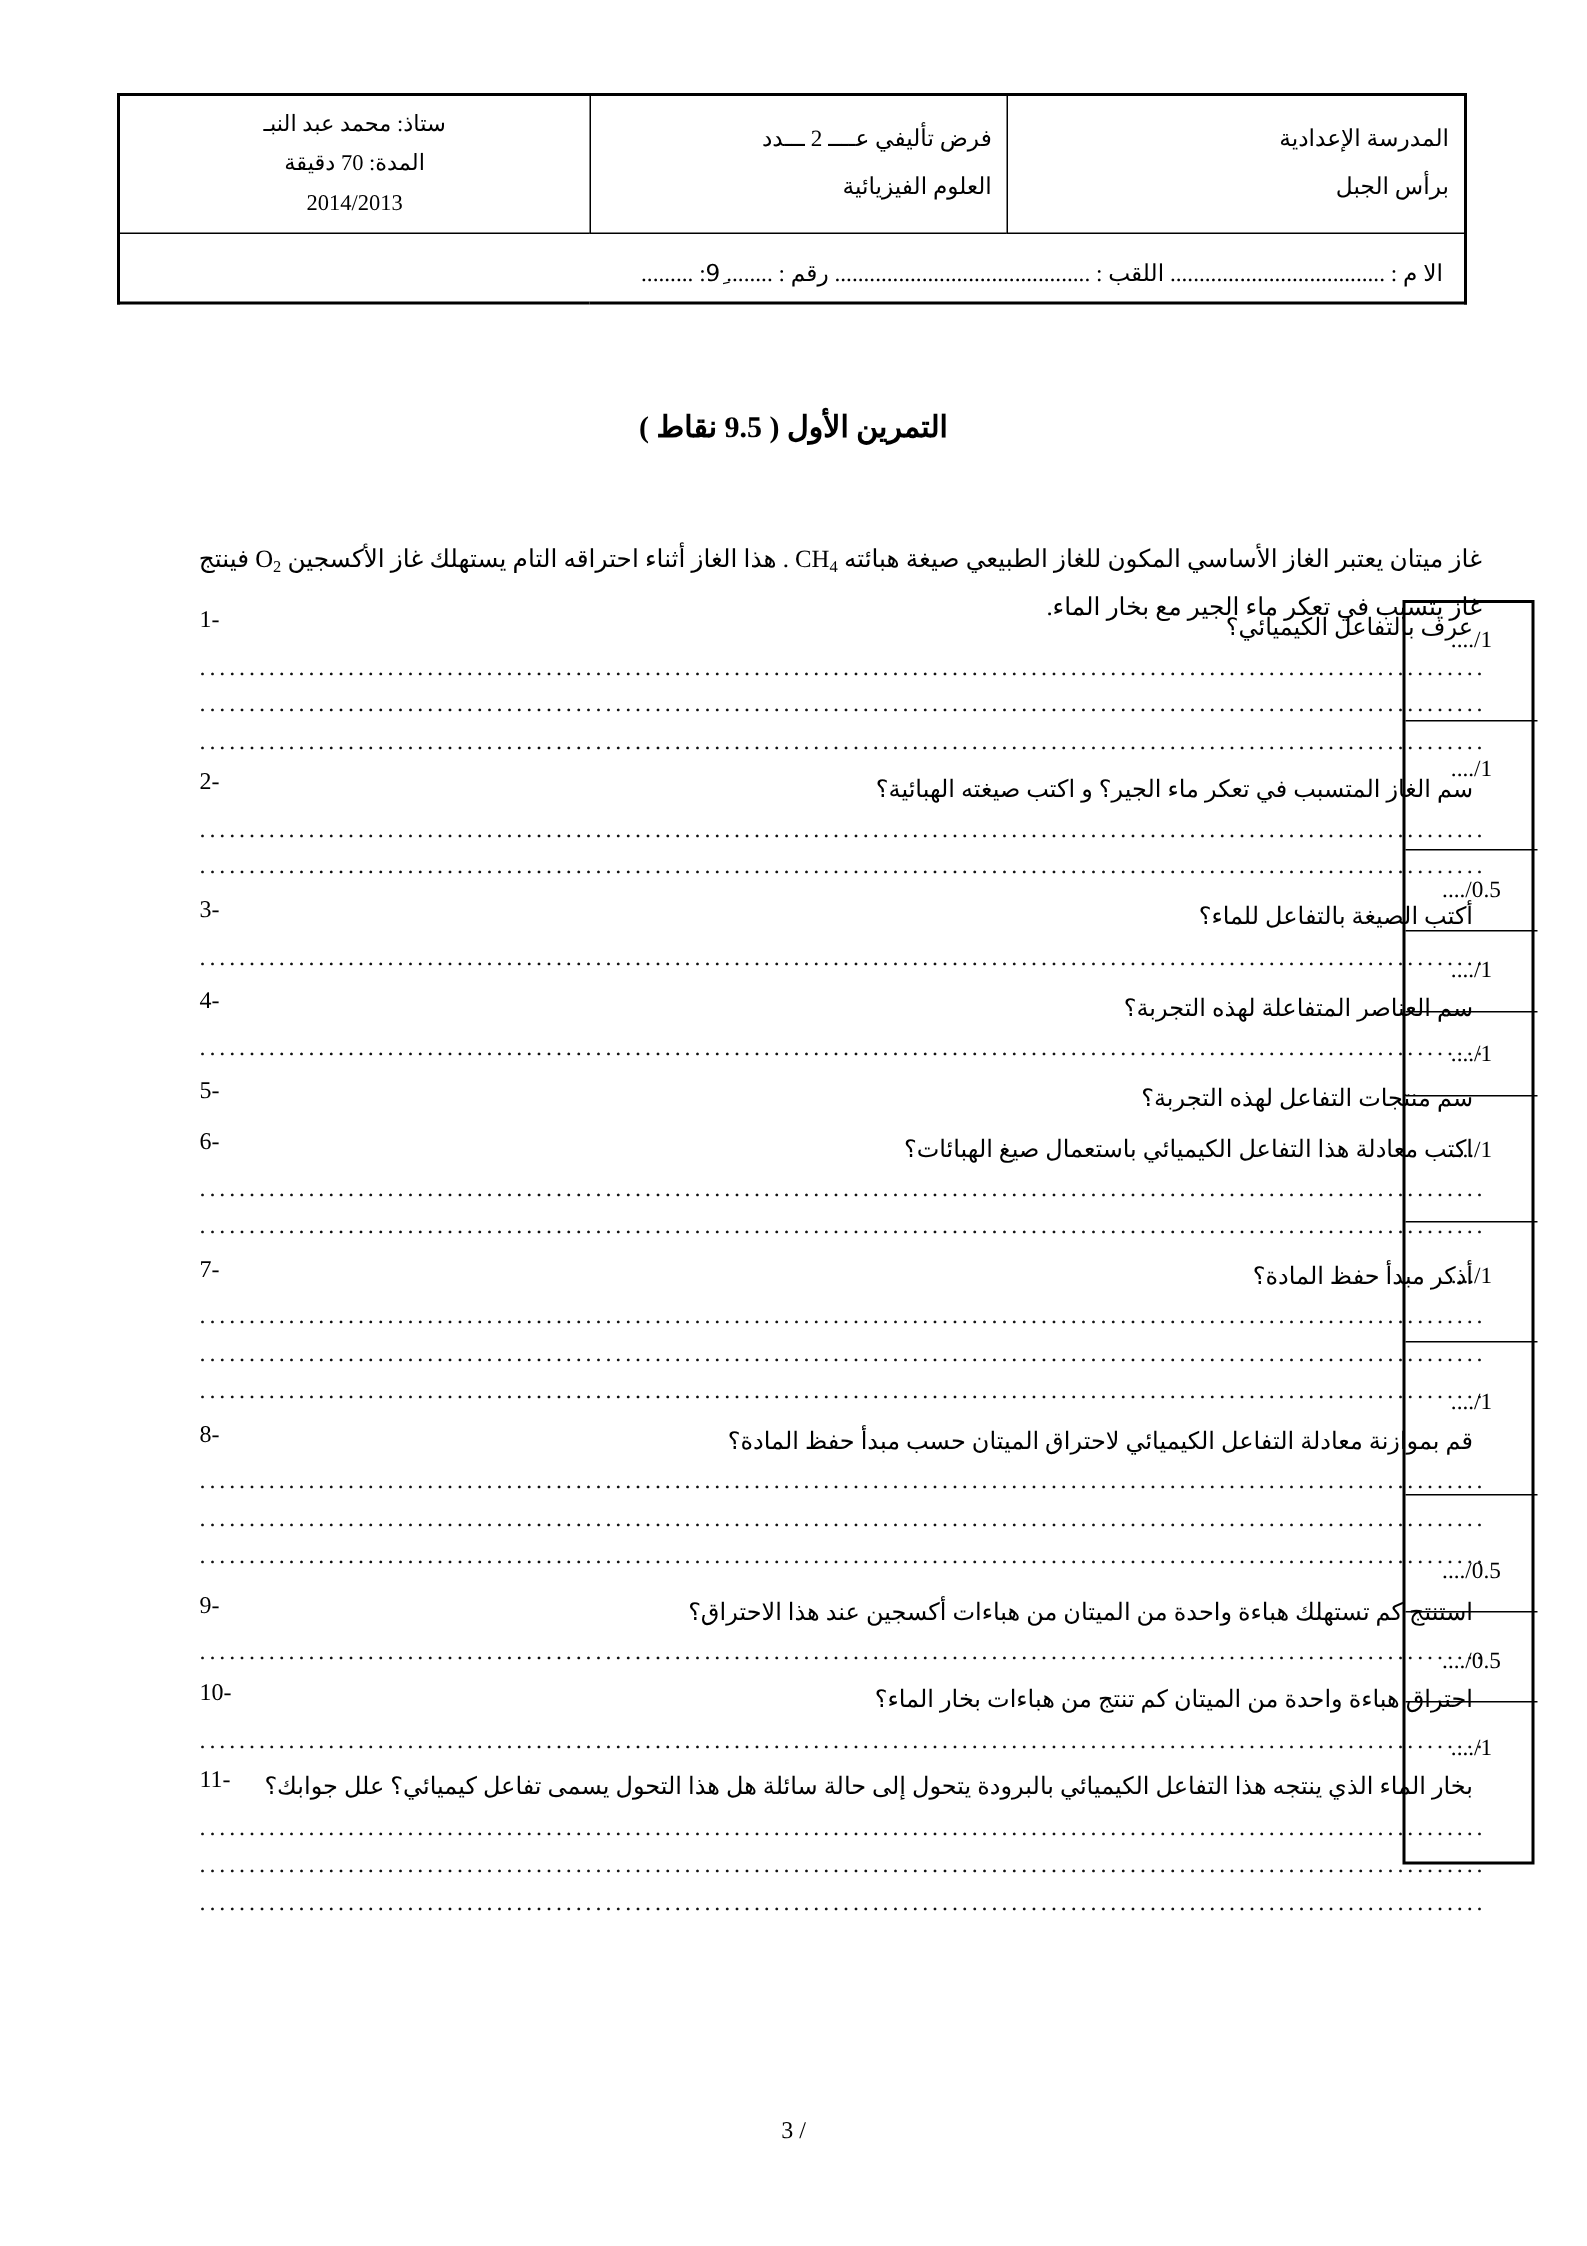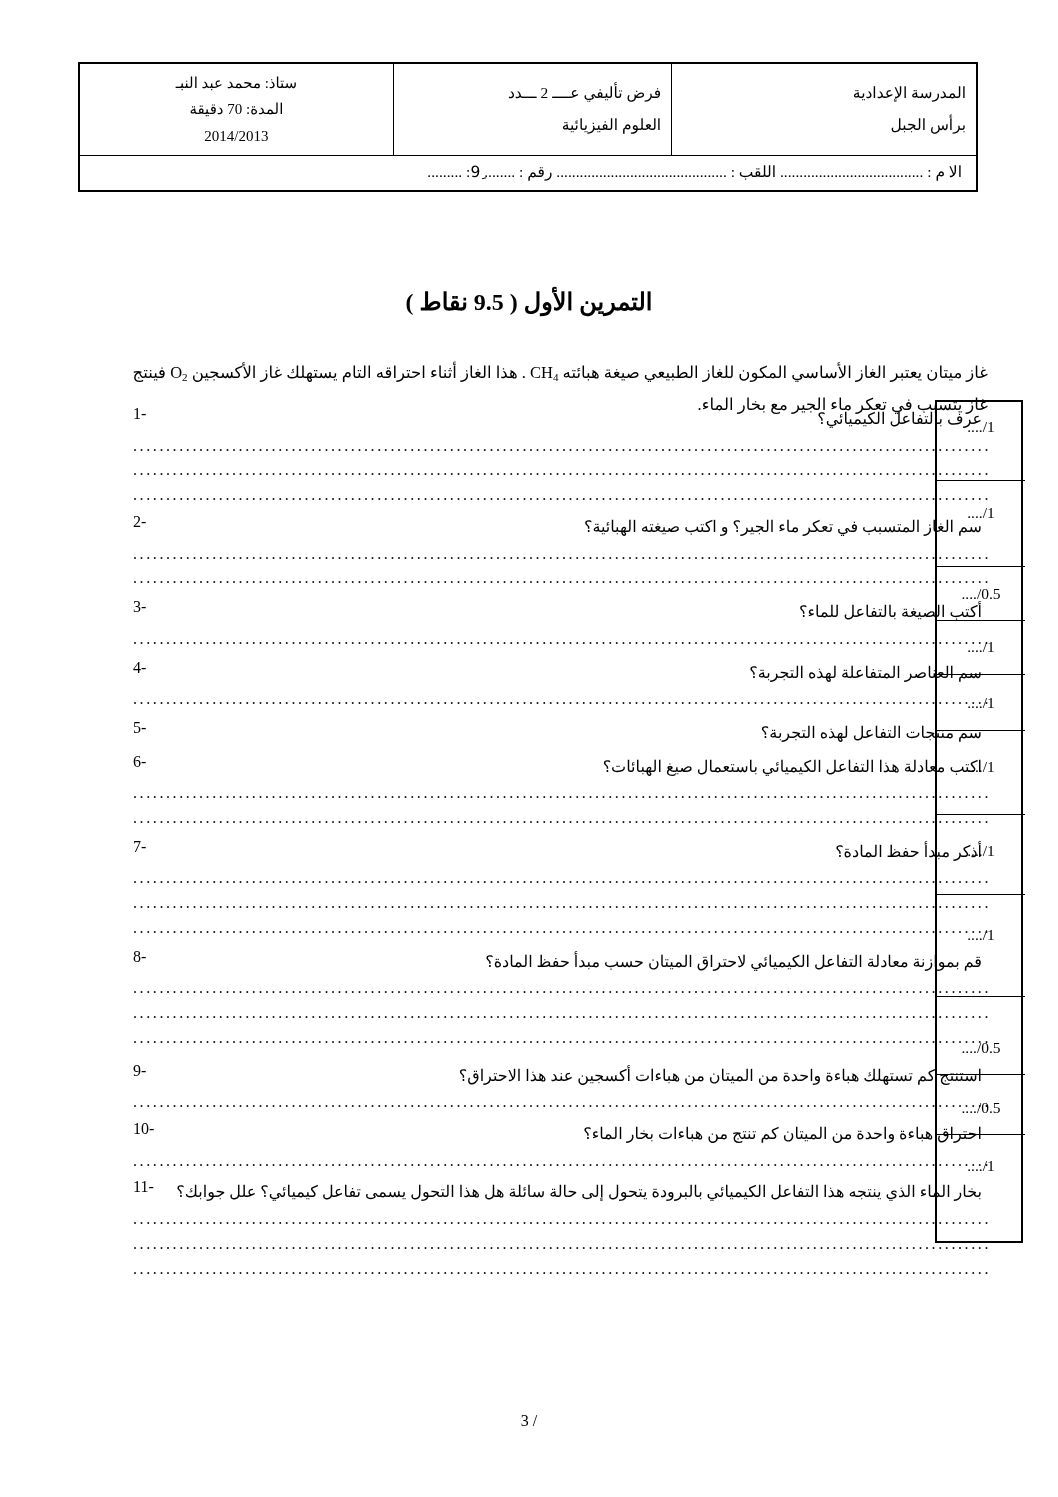--- a/index.html
+++ b/index.html
@@ -45,40 +45,40 @@
     line-height: 2.1;
   }
   .hdr-cell-teacher {
     width: 35%;
     text-align: center;
     line-height: 1.75;
     font-size: 15px;
   }
   .hdr-row2 td {
     text-align: right;
-    padding: 7px 14px 9px 14px;
+    padding: 17px 14px 9px 14px;
     font-size: 15.5px;
     letter-spacing: 0.2px;
     margin-left: 12px;
   }
   .hdr-line-inner {
     display: flex;
     justify-content: flex-start;
     gap: 4px;
     white-space: nowrap;
   }
 
   
   .ex-title {
     position: absolute;
-    top: 288px;
+    top: 272px;
     left: 0;
     width: 1058px;
     text-align: center;
-    font-size: 24px;
+    font-size: 20px;
     font-weight: bold;
     color: #000;
   }
 
   
   .intro {
     position: absolute;
     top: 336px;
     right: 70px;
     width: 875px;

